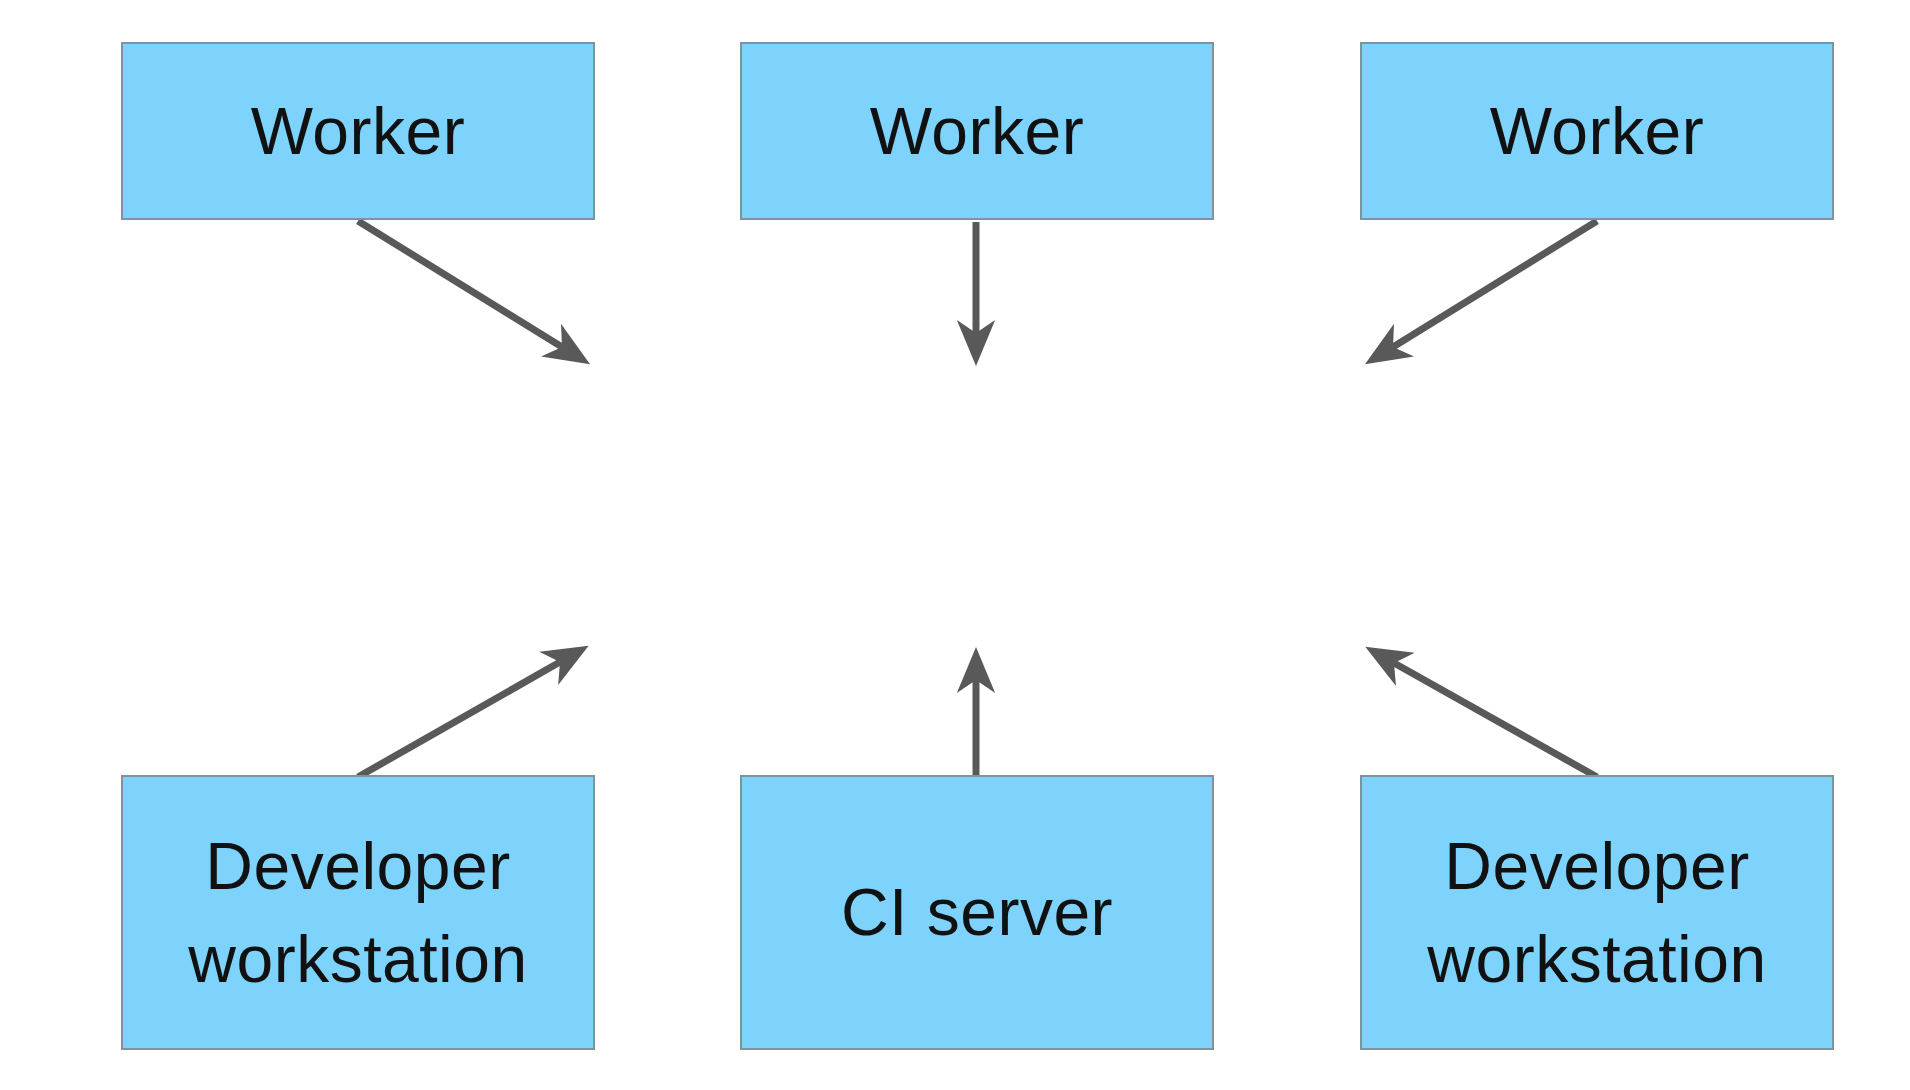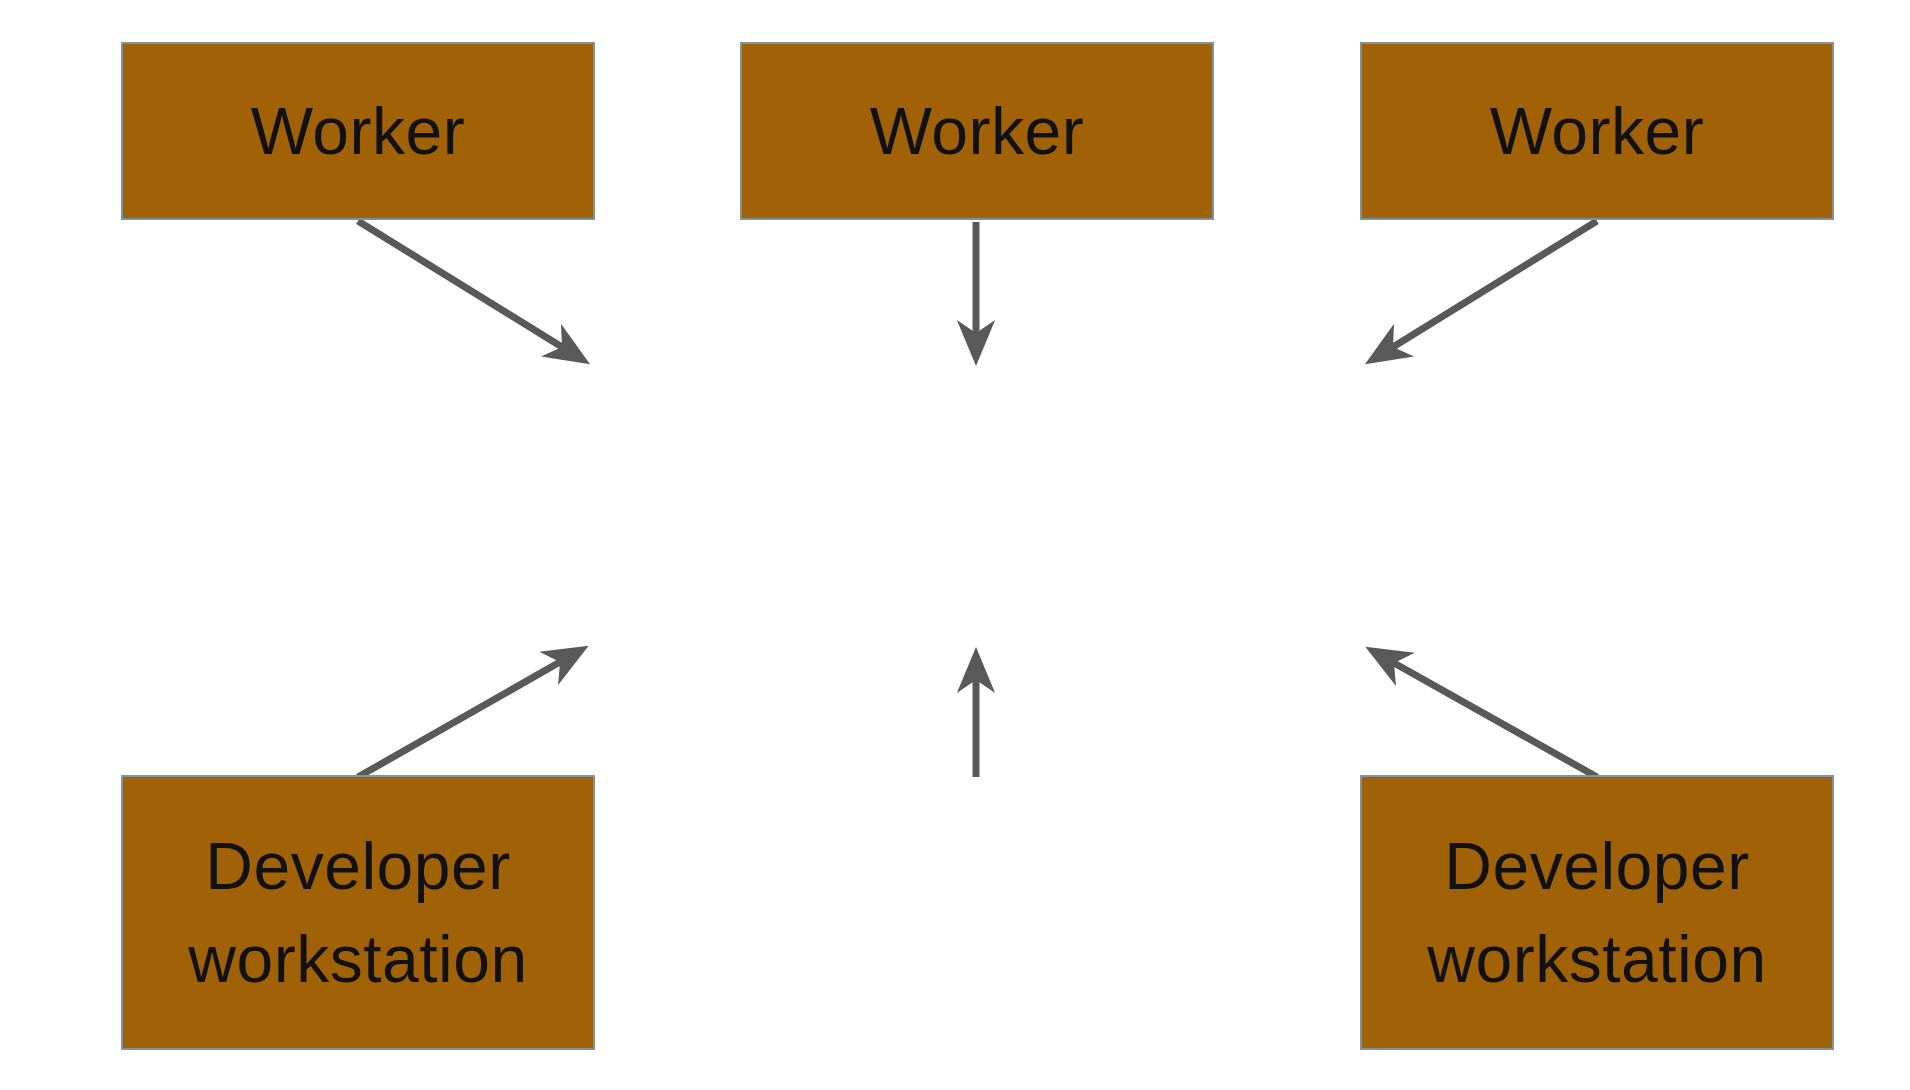--- a/index.html
+++ b/index.html
@@ -20,21 +20,21 @@
   .edges {
     position: absolute;
     left: 0;
     top: 0;
     width: 1910px;
     height: 1090px;
     pointer-events: none;
   }
   .node {
     position: absolute;
-    background: #a16207;
+    background: #7dd3fc;
     border: 2px solid #7d949e;
     display: flex;
     align-items: center;
     justify-content: center;
     text-align: center;
     box-sizing: border-box;
   }
   .node .label {
     font-size: 66px;
     line-height: 1.4;
@@ -92,18 +92,21 @@
 
   <div class="node" id="node-worker-3">
     <span class="label">Worker</span>
   </div>
 
 
   <div class="node" id="node-dev-left">
     <span class="label">Developer workstation</span>
   </div>
 
+  <div class="node" id="node-ci-server">
+    <span class="label">CI server</span>
+  </div>
 
   <div class="node" id="node-dev-right">
     <span class="label">Developer workstation</span>
   </div>
 
 </div>
 
 </body></html>

